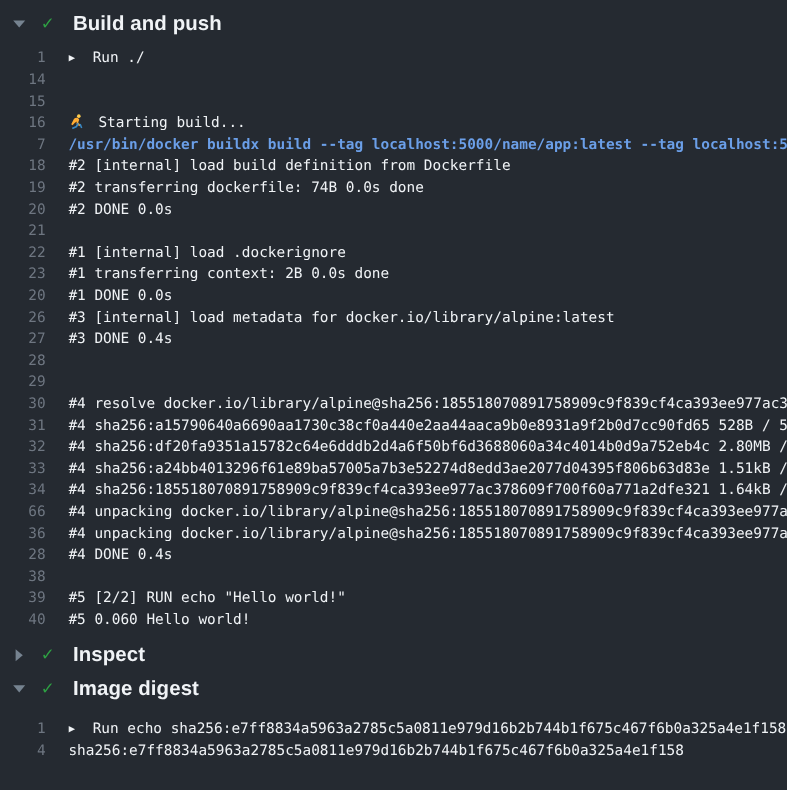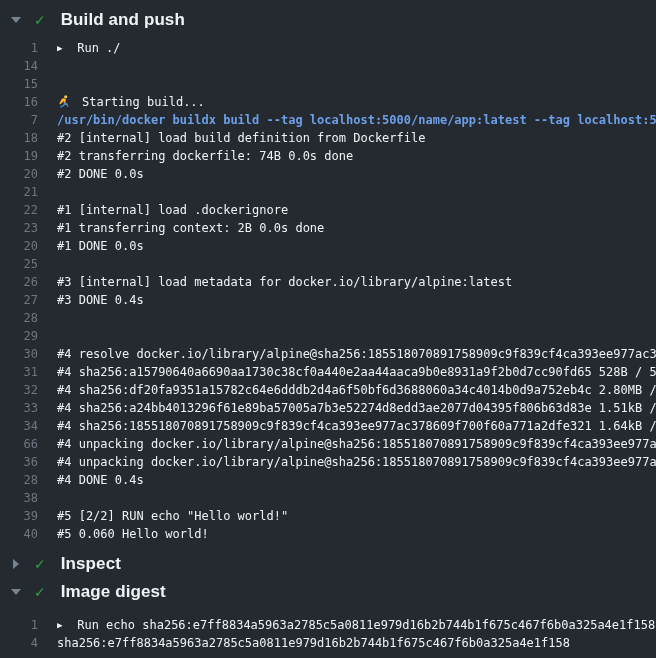--- a/index.html
+++ b/index.html
@@ -113,24 +113,20 @@
       </div>
       <div class="row">
         <span class="ln">23</span>
         <span class="lt"><span class="txt">#1 transferring context: 2B 0.0s done</span></span>
       </div>
       <div class="row">
         <span class="ln">20</span>
         <span class="lt"><span class="txt">#1 DONE 0.0s</span></span>
       </div>
       <div class="row">
-        <span class="ln">25</span>
-        <span class="lt"><span class="txt"></span></span>
-      </div>
-      <div class="row">
         <span class="ln">26</span>
         <span class="lt"><span class="txt">#3 [internal] load metadata for docker.io/library/alpine:latest</span></span>
       </div>
       <div class="row">
         <span class="ln">27</span>
         <span class="lt"><span class="txt">#3 DONE 0.4s</span></span>
       </div>
       <div class="row">
         <span class="ln">28</span>
         <span class="lt"><span class="txt"></span></span>

